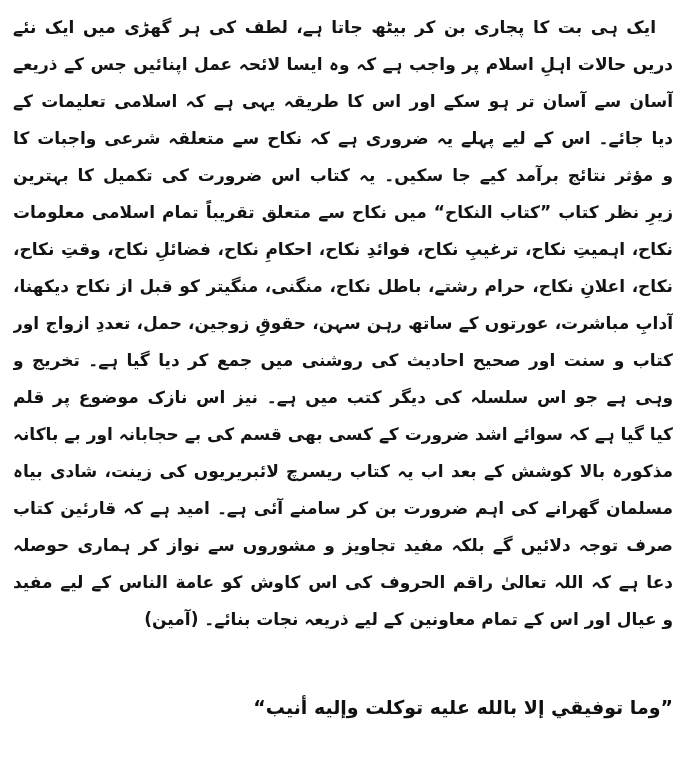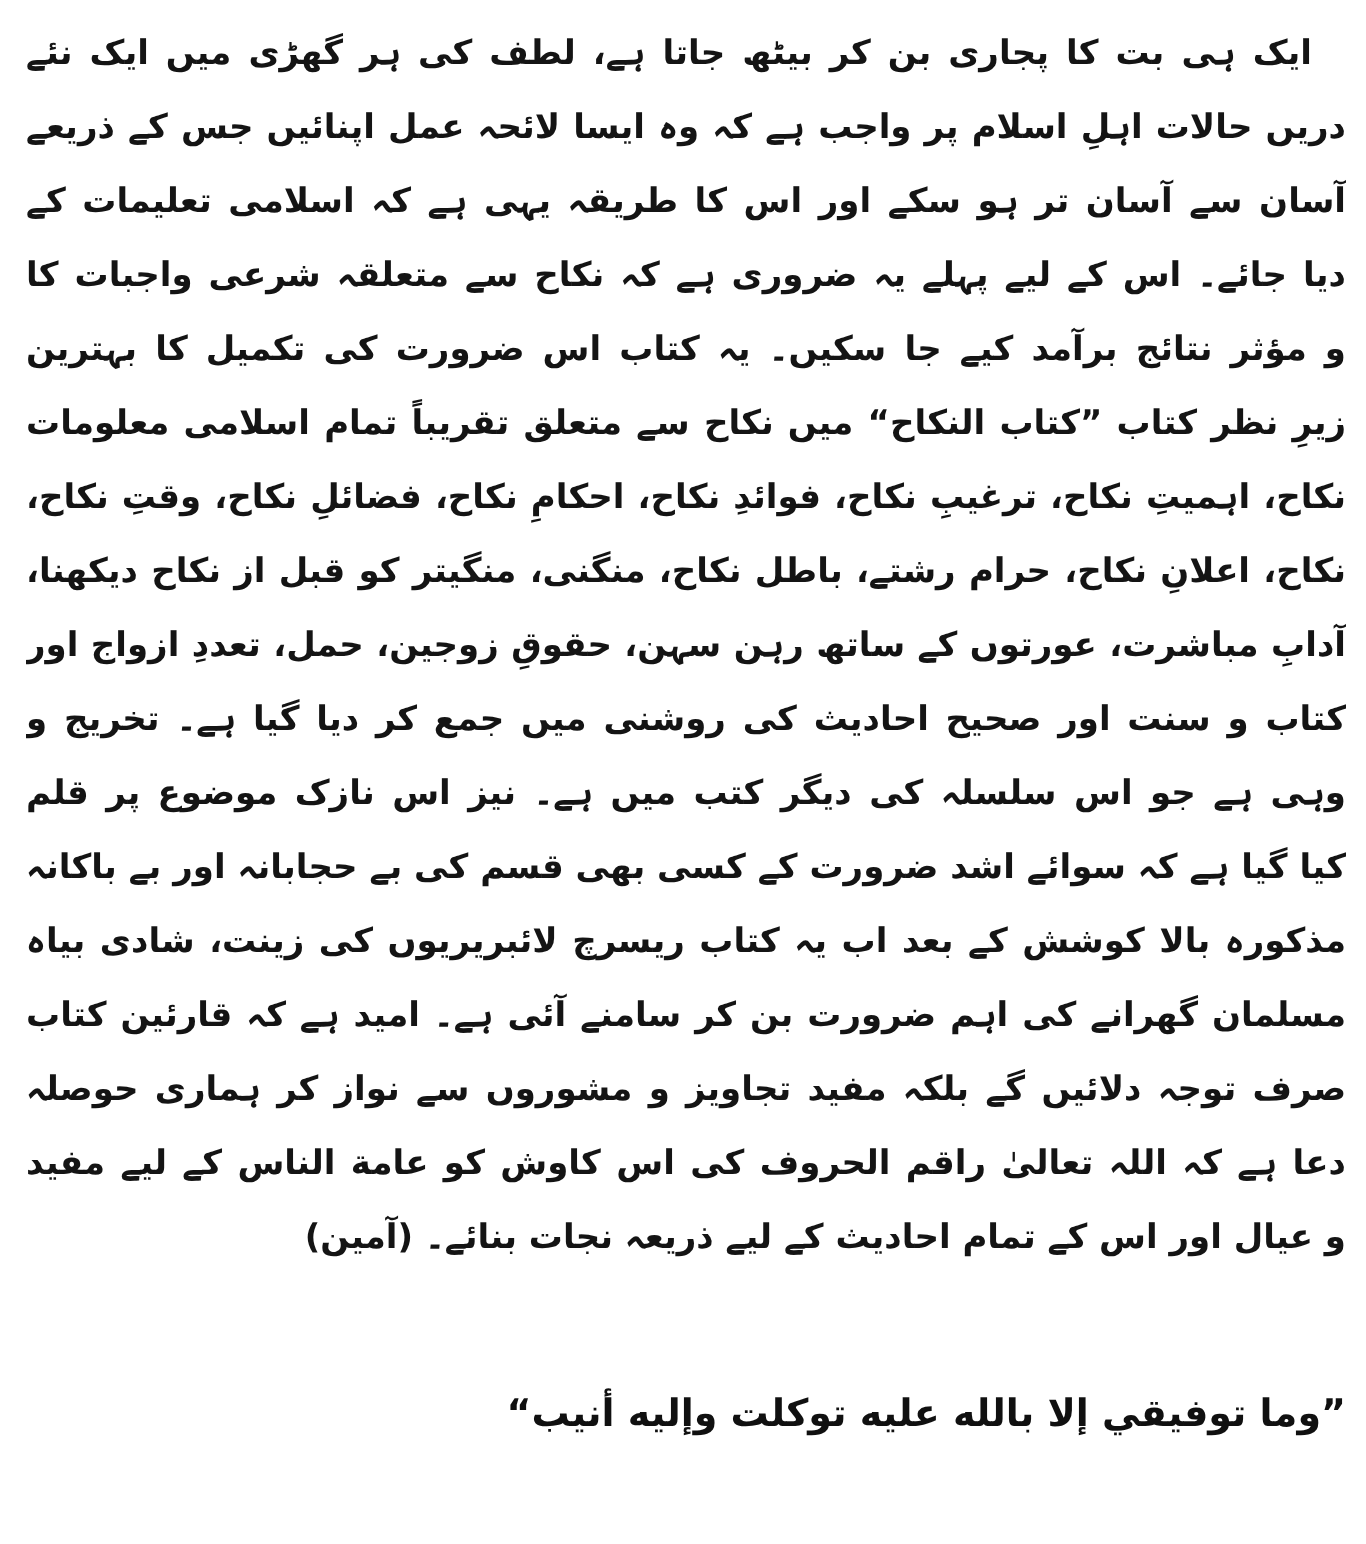--- a/index.html
+++ b/index.html
@@ -76,17 +76,17 @@
         <div class="line just">وہی ہے جو اس سلسلہ کی دیگر کتب میں ہے۔ نیز اس نازک موضوع پر قلم اٹھاتے ہوئے اس بات کا بطورِ خاص اہتمام</div>
         <div class="line just">کیا گیا ہے کہ سوائے اشد ضرورت کے کسی بھی قسم کی بے حجابانہ اور بے باکانہ گفتگو سے گریز کیا جائے تاکہ ہر باپ</div>
       </div>
       <div class="para">
         <div class="line just">مذکورہ بالا کوشش کے بعد اب یہ کتاب ریسرچ لائبریریوں کی زینت، شادی بیاہ کے موقع کا حسین تحفہ اور ہر</div>
         <div class="line just">مسلمان گھرانے کی اہم ضرورت بن کر سامنے آئی ہے۔ امید ہے کہ قارئین کتاب کی مزید تصحیح و تنقیح کے لیے نہ</div>
         <div class="line">صرف توجہ دلائیں گے بلکہ مفید تجاویز و مشوروں سے نواز کر ہماری حوصلہ افزائی بھی فرمائیں گے۔</div>
       </div>
       <div class="para">
         <div class="line just">دعا ہے کہ اللہ تعالیٰ راقم الحروف کی اس کاوش کو عامة الناس کے لیے مفید بنائے اور اسے راقم، اس کے اہل</div>
-        <div class="line">و عیال اور اس کے تمام احادیث کے لیے ذریعہ نجات بنائے۔ (آمین)</div>
+        <div class="line">و عیال اور اس کے تمام معاونین کے لیے ذریعہ نجات بنائے۔ (آمین)</div>
       </div>
     </div>
   <div class="closing-verse">”وما توفیقي إلا بالله علیه توکلت وإلیه أنیب“</div>
 </div>
 
 </body></html>

